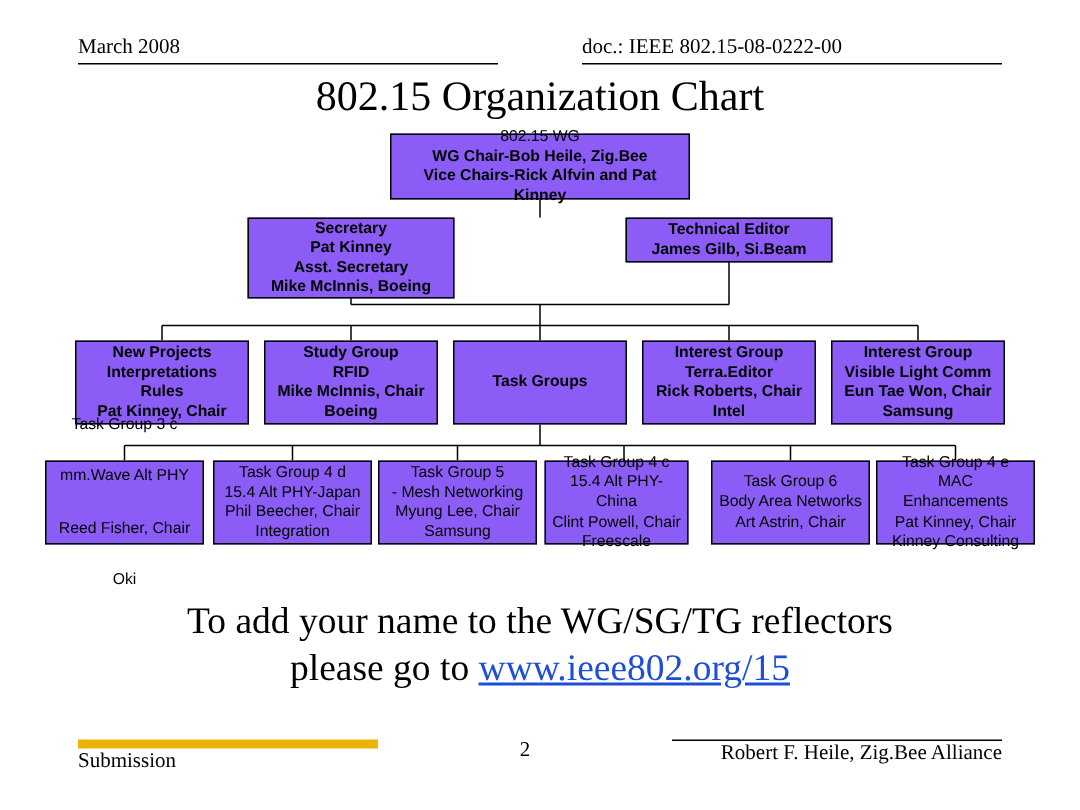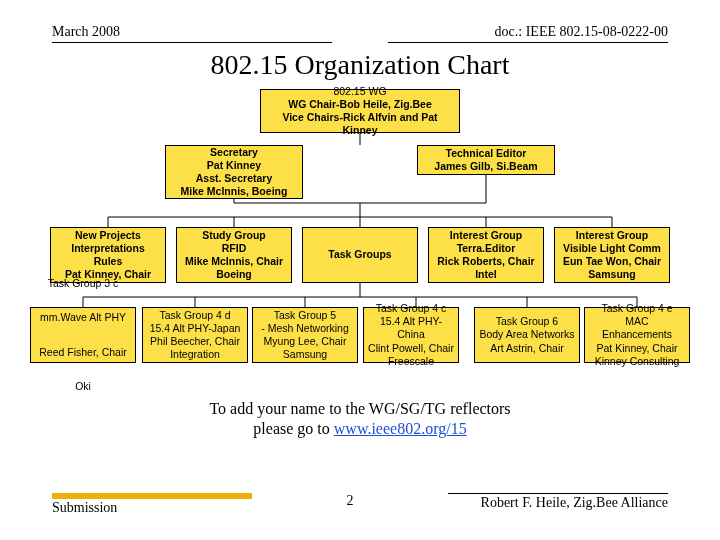--- a/index.html
+++ b/index.html
@@ -15,50 +15,50 @@
     display: flex;
     justify-content: space-between;
     padding: 24px 52px 0 52px;
     font-size: 14px;
   }
   .header-left, .header-right {
     border-bottom: 1px solid #000;
     padding-bottom: 2px;
     width: 280px;
   }
-  .header-right { text-align: right; }
+  .header-right { }
   .title {
     text-align: center;
     font-size: 28px;
     font-weight: normal;
     margin-top: 6px;
   }
   .chart {
     font-family: Arial, Helvetica, sans-serif;
     position: relative;
     width: 720px;
     height: 310px;
     margin-top: 6px;
   }
   .box {
     position: absolute;
     border: 1px solid #000;
-    background: #fde047;
+    background: #8b5cf6;
     font-size: 10.5px;
     line-height: 1.25;
     text-align: center;
     padding: 3px 4px;
     display: flex;
     flex-direction: column;
     justify-content: center;
   }
   .box .bold { font-weight: bold; }
   .note {
     text-align: center;
-    font-size: 16px;
+    font-size: 25px;
     margin-top: 2px;
     line-height: 1.25;
   }
   .note a { color: #1d4ed8; }
   .footer {
     display: flex;
     justify-content: space-between;
     padding: 0 52px;
     font-size: 14px;
     position: absolute;

